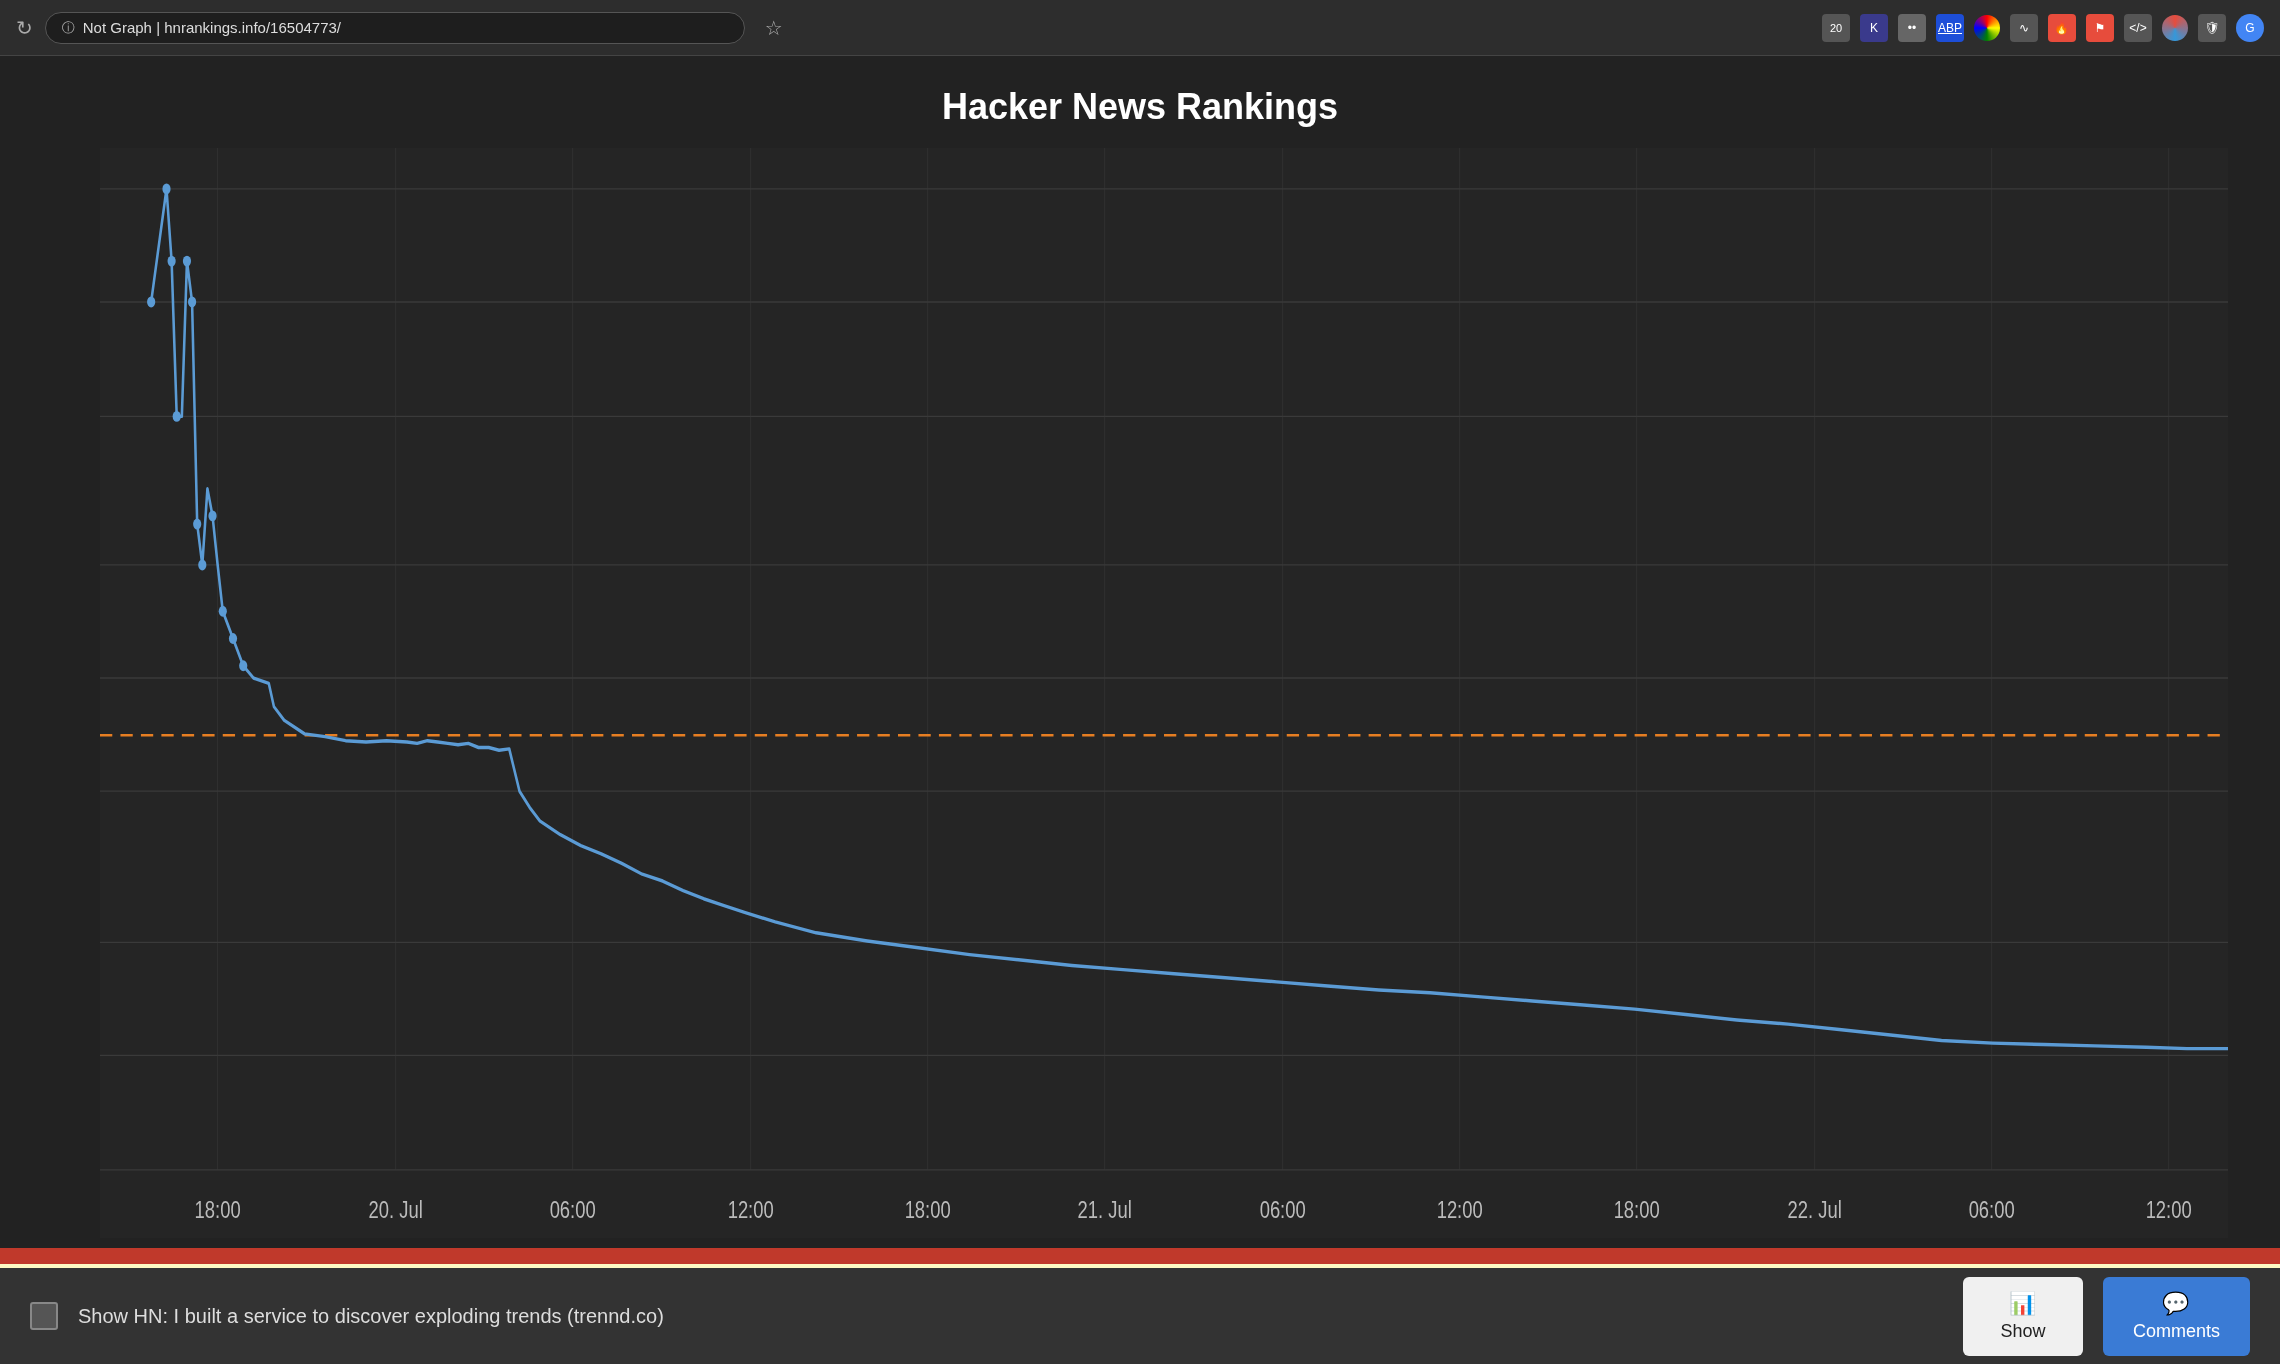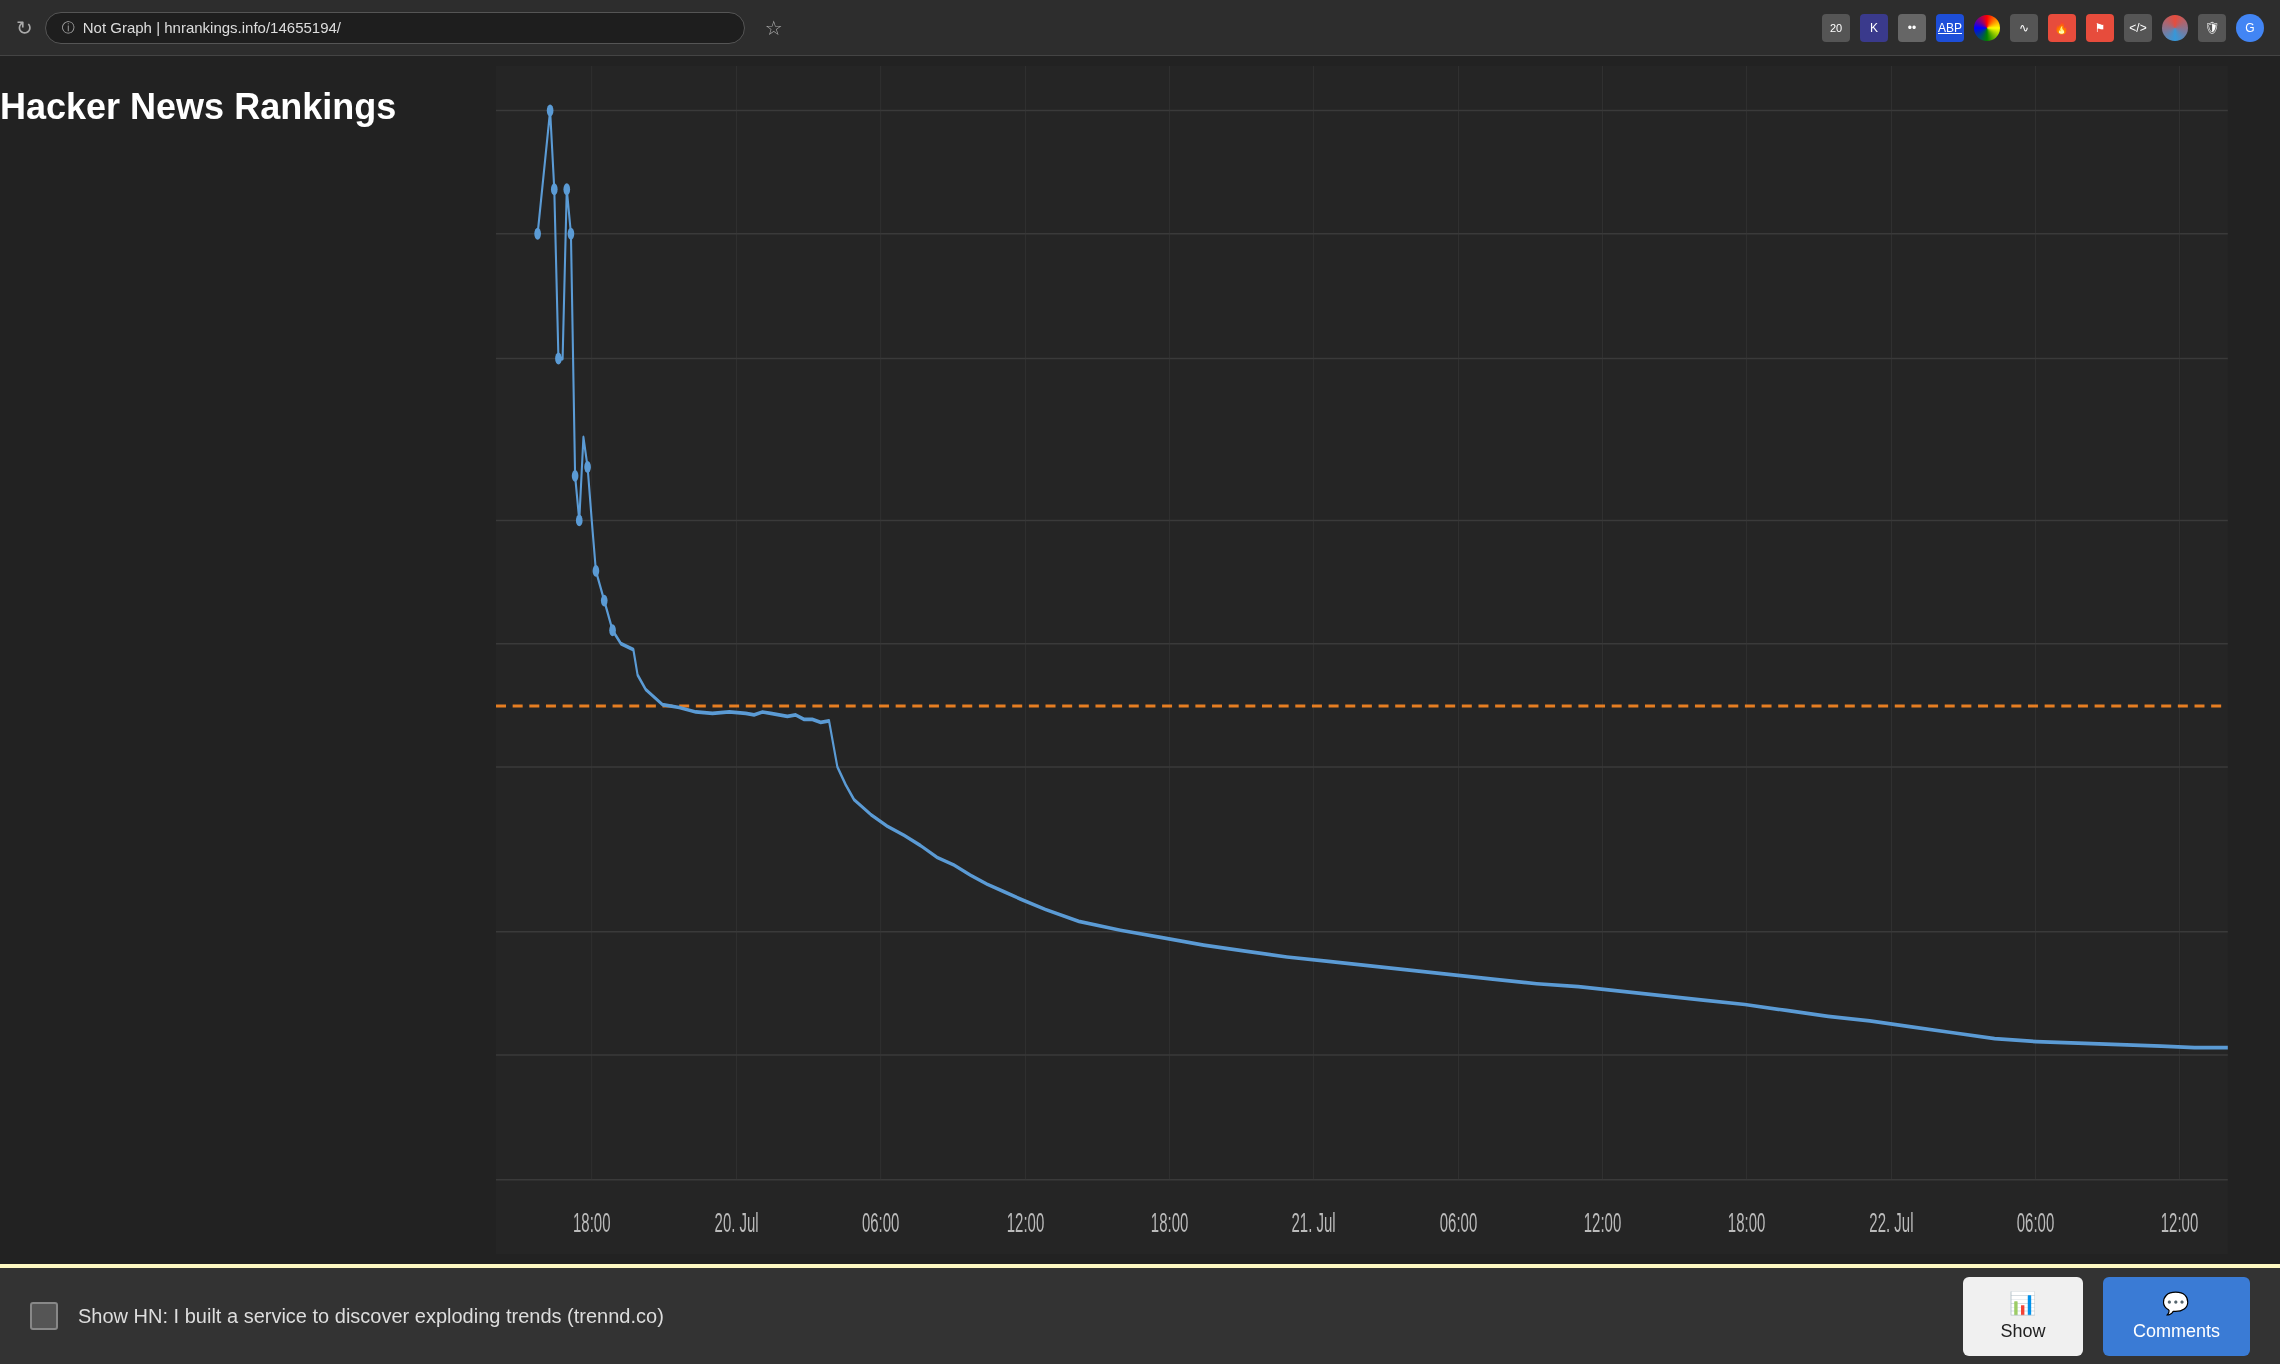--- a/index.html
+++ b/index.html
@@ -52,21 +52,21 @@
       border-radius: 4px;
       display: flex; align-items: center; justify-content: center;
       font-size: 12px; color: #fff;
       cursor: pointer;
     }
 
     
     .main-content {
       flex: 1;
       display: flex;
-      flex-direction: row;
+      flex-direction: column;
       background: #222;
       padding: 0;
       overflow: hidden;
     }
 
     
     .chart-title {
       text-align: center;
       font-size: 36px;
       font-weight: bold;
@@ -152,21 +152,21 @@
     svg text { font-family: Arial, sans-serif; }
   </style>
 </head>
 <body>
 
 <div class="browser-bar">
   <span class="reload-icon">↻</span>
   <div class="address-bar">
     <span class="lock-icon">ⓘ</span>
     <span class="url-text">
-      <span>Not Graph</span> | <span>hnrankings.info/14655194/</span>
+      <span>Not Graph</span> | <span>hnrankings.info/16504773/</span>
     </span>
   </div>
   <span class="star-icon">☆</span>
   <div class="browser-extensions">
     <div class="ext-icon" style="background:#555;font-size:11px;">20</div>
     <div class="ext-icon" style="background:#3a3a8c;">K</div>
     <div class="ext-icon" style="background:#666;">••</div>
     <div class="ext-icon" style="background:#1d4ed8;text-decoration:underline;">ABP</div>
     <div class="ext-icon" style="background:conic-gradient(red,yellow,green,blue,red);border-radius:50%;width:26px;height:26px;"></div>
     <div class="ext-icon" style="background:#555;">∿</div>

